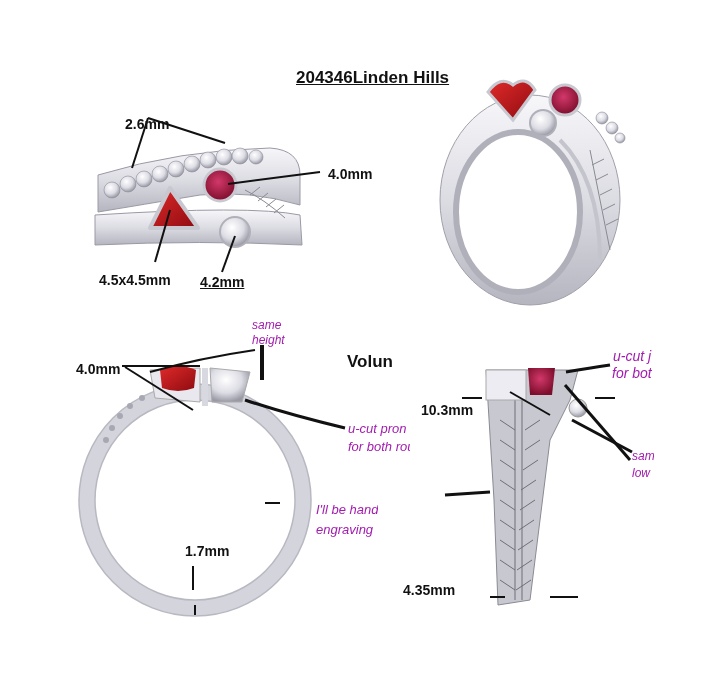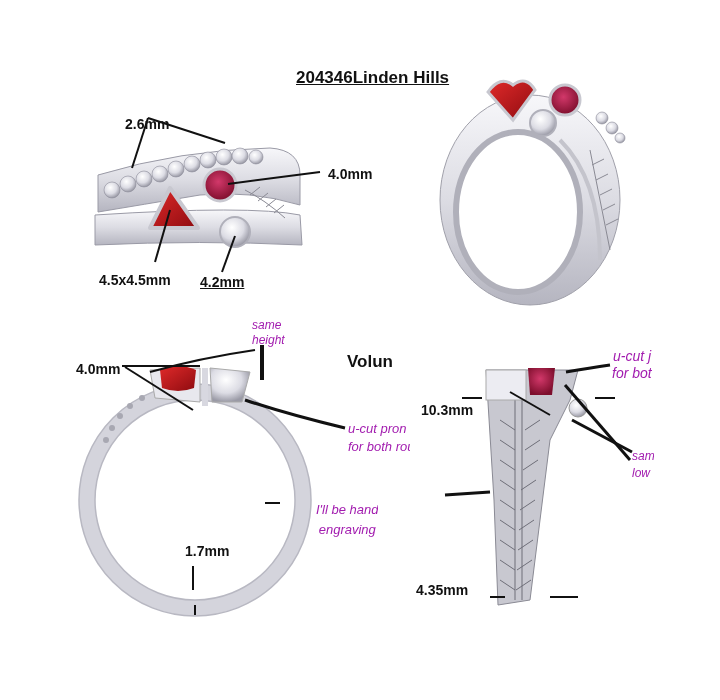--- a/index.html
+++ b/index.html
@@ -140,21 +140,21 @@
 <div class="label" style="left:76px; top:361px;">4.0mm</div>
 <div class="label" style="left:185px; top:543px;">1.7mm</div>
 <div class="script" style="left:252px; top:318px;">
   <div>same</div>
   <div>height</div>
 </div>
 <div class="script" style="left:348px; top:420px; width:62px; font-size:13px; line-height:18px;">
   <div>u-cut  pron</div>
   <div>for both rou</div>
 </div>
-<div class="script" style="left:316px; top:500px; font-size:13px; line-height:20px;text-align:center;">
+<div class="script" style="left:316px; top:500px; font-size:13px; line-height:20px;">
   <div>I'll be hand</div>
   <div>engraving</div>
 </div>
 
 <div class="title" style="left:347px; top:352px; width:55px; overflow:hidden;">Volun</div>
 
 <svg class="layer view" width="720" height="700" viewBox="0 0 720 700">
 
   <path d="M486 370 L578 370 L570 400 L550 440 L530 600 L498 605 L494 500 Z" fill="#c8c8d0" stroke="#8a8a94" stroke-width="1"></path>
 
@@ -191,21 +191,21 @@
     <line x1="510" y1="392" x2="550" y2="415"></line>
     <path d="M566 372 Q590 368 610 365" stroke-width="3"></path>
     <line x1="565" y1="385" x2="630" y2="460" stroke-width="3"></line>
     <line x1="572" y1="420" x2="632" y2="452" stroke-width="3"></line>
     <line x1="445" y1="495" x2="490" y2="492" stroke-width="3"></line>
     <line x1="490" y1="597" x2="505" y2="597"></line>
     <line x1="550" y1="597" x2="578" y2="597"></line>
   </g>
 </svg>
 <div class="label" style="left:421px; top:402px;">10.3mm</div>
-<div class="label" style="left:416px; top:582px;">4.35mm</div>
+<div class="label" style="left:403px; top:582px;">4.35mm</div>
 <div class="script" style="left:612px; top:348px; width:40px; font-size:14px; line-height:17px;text-align:center;">
   <div>u-cut  j</div>
   <div>for both</div>
 </div>
 <div class="script" style="left:632px; top:448px; width:22px; font-size:12px; line-height:17px;">
   <div>sam</div>
   <div>low</div>
 </div>
 
 </body></html>

